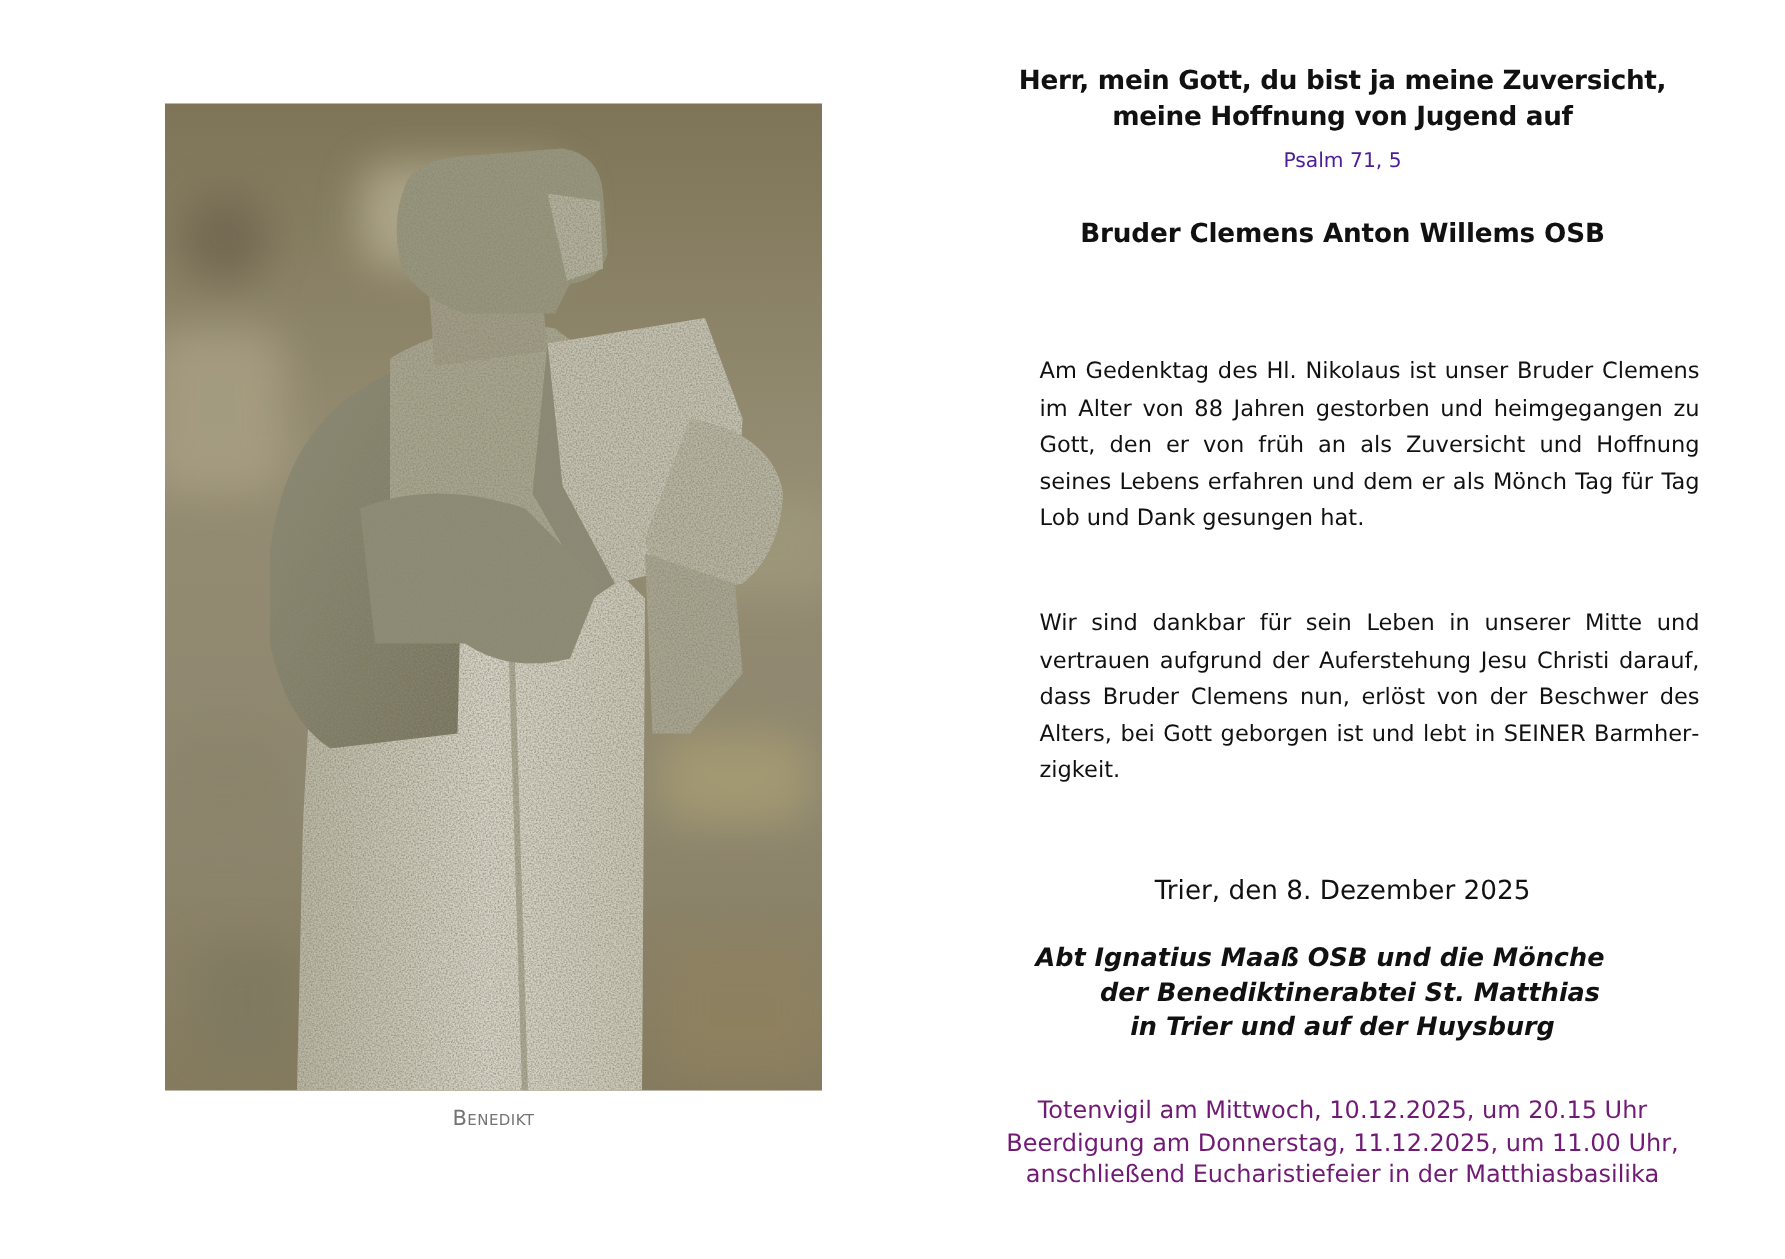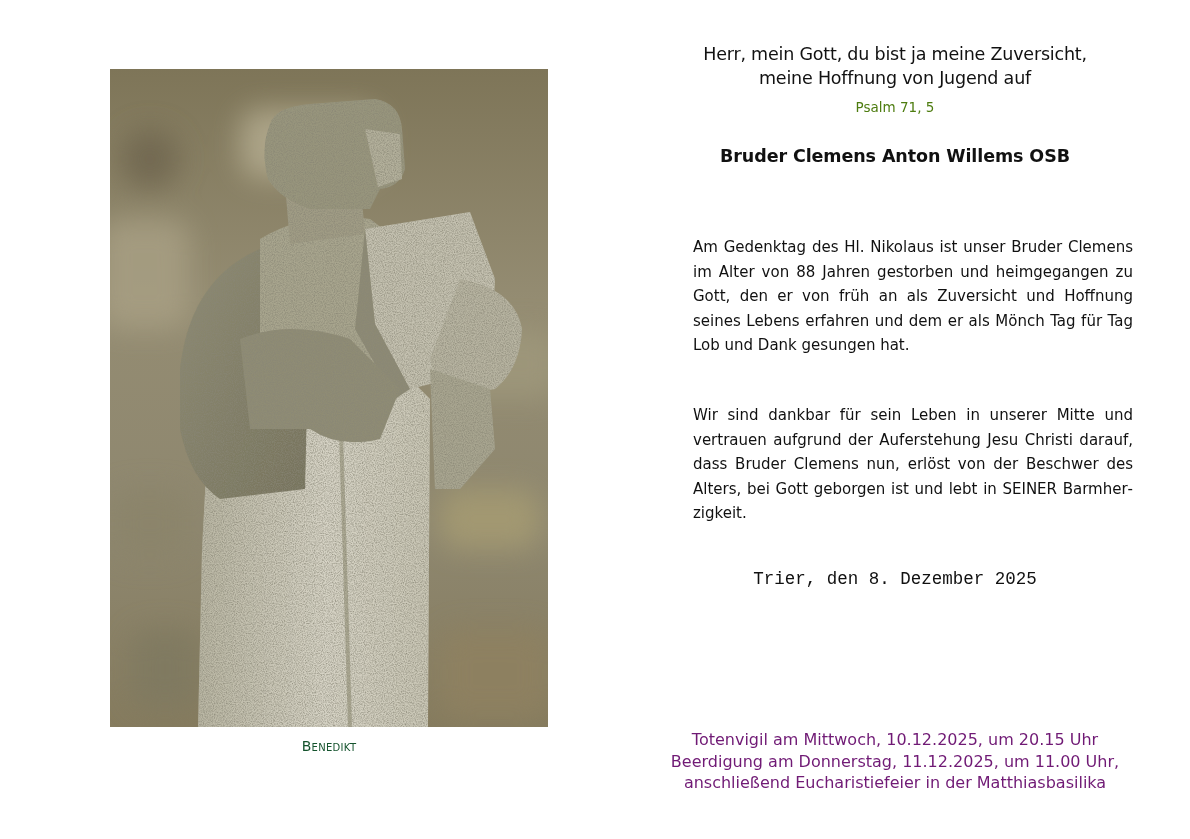--- a/index.html
+++ b/index.html
@@ -24,48 +24,48 @@
 
     .caption-title {
       position: absolute;
       left: 110px; width: 438px;
       top: 738px;
       text-align: center;
       font-family: "DejaVu Sans", sans-serif;
       font-size: 14px;
       font-variant: small-caps;
       letter-spacing: 0.3px;
-      color: #14532d;
+      color: #737373;
     }
     .caption-sub {
       position: absolute;
       left: 110px; width: 438px;
       top: 758px;
       text-align: center;
       font-family: "DejaVu Sans", sans-serif;
       font-size: 9.2px;
       color: #222;
     }
 
     
     .col { position: absolute; left: 600px; width: 590px; }
     .center { text-align: center; }
 
     .verse {
       top: 42px;
       font-family: "DejaVu Sans", sans-serif;
-      font-weight: normal;
+      font-weight: bold;
       font-size: 17.5px;
       line-height: 24px;
       letter-spacing: -0.2px;
     }
     .verse-ref {
       top: 99px;
       font-size: 13.5px;
-      color: #4d7c0f;
+      color: #4c1d95;
     }
     .name {
       top: 146px;
       font-weight: bold;
       font-size: 17.5px;
       letter-spacing: -0.1px;
     }
     .dates {
       top: 172px;
       font-size: 17.5px;
@@ -78,23 +78,22 @@
       font-size: 15px;
       line-height: 24.5px;
       text-align: justify;
       color: #111;
       hyphens: manual;
     }
     .para1 { top: 235px; }
     .para2 { top: 403px; }
 
     .place-date {
-      top: 569px;
-      font-size: 17.5px;
-      font-family: Liberation Mono, monospace;
+      top: 584px;
+      font-size: 17.5px;
     }
     .signers {
       top: 628px;
       font-weight: bold;
       font-style: italic;
       font-size: 17px;
       line-height: 23px;
     }
     .signers div { white-space: nowrap; }
     .signers .l1 { margin-left: -30px; }
@@ -195,20 +194,25 @@
   </div>
   <div class="col center verse-ref">Psalm 71, 5</div>
 
   <div class="col center name">Bruder Clemens Anton Willems OSB</div>
 
   <p class="para para1">Am Gedenktag des Hl. Nikolaus ist unser Bru­der Clemens im Alter von 88 Jahren gestorben und heimgegangen zu Gott, den er von früh an als Zuversicht und Hoffnung seines Lebens erfahren und dem er als Mönch Tag für Tag Lob und Dank gesungen hat.</p>
   <p class="para para2">Wir sind dankbar für sein Leben in unserer Mitte und vertrauen aufgrund der Aufer­ste­hung Jesu Christi darauf, dass Bruder Clemens nun, erlöst von der Beschwer des Alters, bei Gott geborgen ist und lebt in SEINER Barmher­zigkeit.</p>
 
   <div class="col center place-date">Trier, den 8. Dezember 2025</div>
 
+  <div class="col center signers">
+    <div class="l1">Abt Ignatius Maaß OSB und die Mönche</div>
+    <div class="l2">der Benediktinerabtei St. Matthias</div>
+    <div>in Trier und auf der Huysburg</div>
+  </div>
 
   <div class="col center events">
     <div>Totenvigil am Mittwoch, 10.12.2025, um 20.15 Uhr</div>
     <div>Beerdigung am Donnerstag, 11.12.2025, um 11.00 Uhr,</div>
     <div>anschließend Eucharistiefeier in der Matthiasbasilika</div>
   </div>
 
 </div>
 
 </body></html>

